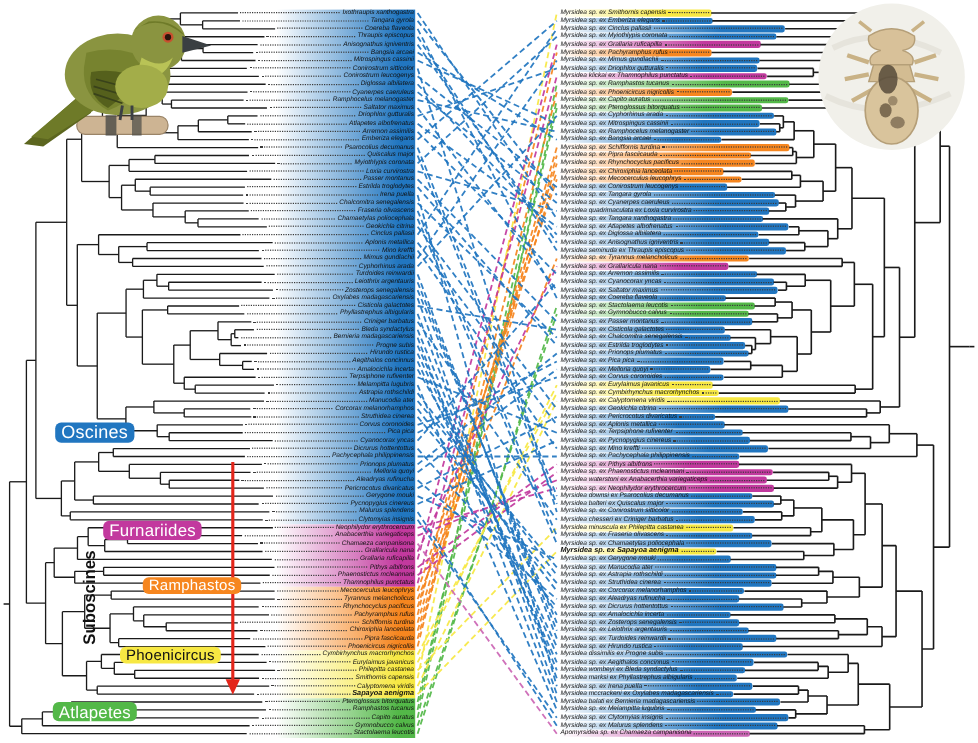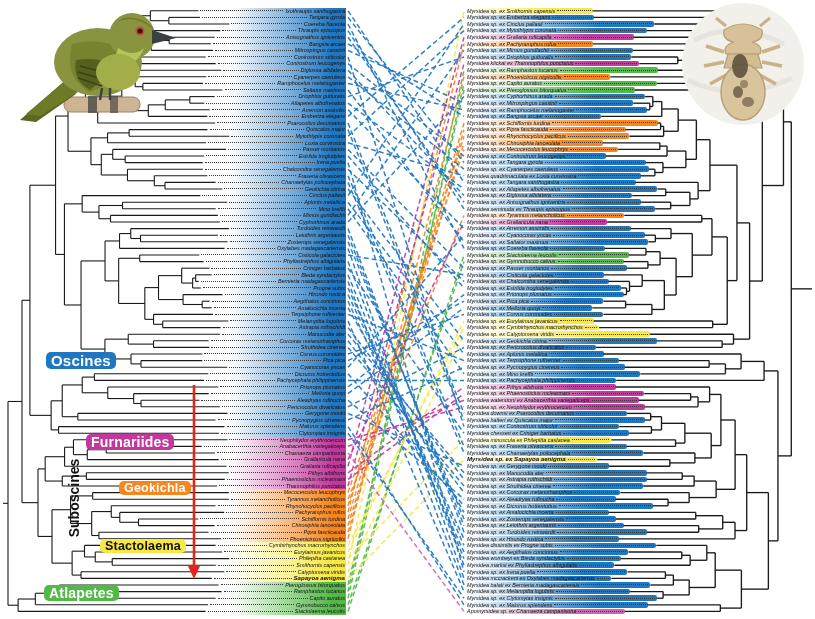--- a/index.html
+++ b/index.html
@@ -7,21 +7,21 @@
        font-family:"Liberation Sans",sans-serif;}
   .band{position:absolute;z-index:1;}
   .rrow-bar{position:absolute;z-index:1;border-radius:0 2px 2px 0;}
   svg.layer{position:absolute;left:0;top:0;z-index:2;pointer-events:none;}
   .tiprow{position:absolute;z-index:3;display:flex;align-items:center;height:6.6px;}
   .tiprow .dots{flex:1;height:0;border-top:1.1px dotted #3a3a3a;min-width:3px;}
   .tiplab{font-style:italic;font-size:5.45px;line-height:6.6px;color:#111;white-space:nowrap;}
   .tiplab.b{font-weight:bold;font-style:italic;font-size:6.1px;}
   .lrow .tiplab{margin-left:2px;}
   .rrow .tiplab{margin-right:2px;}
-  .chip{position:absolute;z-index:5;font-weight:bold;border-radius:5px;padding:0 5px;
+  .chip{position:absolute;z-index:5;font-weight:normal;border-radius:5px;padding:0 5px;
         color:#fff;letter-spacing:.2px;}
   #chip-oscines{left:46px;top:352px;font-size:15px;background:#2176C0;}
   #chip-furnariides{left:86px;top:434px;font-size:14px;background:#C2399E;}
   #chip-tyrannides{left:119px;top:481px;font-size:12.5px;background:#F6861F;}
   #chip-eurylaimides{left:100px;top:539px;font-size:12.5px;background:#F7E843;color:#111;}
   #chip-piciformes{left:44px;top:585px;font-size:14px;background:#53B848;}
   #lab-suboscines{position:absolute;z-index:5;left:28px;top:490px;width:92px;text-align:center;
         font-weight:bold;font-size:14px;color:#111;background:transparent;
         transform:rotate(-90deg);transform-origin:center;}
   .artwork{position:absolute;z-index:4;}
@@ -69,22 +69,22 @@
       <ellipse cx="69" cy="92" rx="22" ry="28" fill="#d9c49c" stroke="#b59f78" stroke-width="1.4"></ellipse>
       <ellipse cx="66" cy="66" rx="8" ry="12" fill="#4f4434" opacity=".8"></ellipse>
       <ellipse cx="64" cy="92" rx="5" ry="6" fill="#5d4f3a" opacity=".75"></ellipse>
       <ellipse cx="74" cy="102" rx="6" ry="5" fill="#5d4f3a" opacity=".6"></ellipse>
       <ellipse cx="70" cy="84" rx="4" ry="4" fill="#6b5b43" opacity=".55"></ellipse>
     </svg>
   </div>
 
   <div class="chip" id="chip-oscines">Oscines</div>
   <div class="chip" id="chip-furnariides">Furnariides</div>
-  <div class="chip" id="chip-tyrannides">Geokichla</div>
-  <div class="chip" id="chip-eurylaimides">Stactolaema</div>
+  <div class="chip" id="chip-tyrannides">Ramphastos</div>
+  <div class="chip" id="chip-eurylaimides">Phoenicircus</div>
   <div class="chip" id="chip-piciformes">Atlapetes</div>
   <div id="lab-suboscines">Suboscines</div>
 
 <svg width="815" height="619" class="layer">
       <line x1="348" y1="565.1999999999999" x2="464" y2="10.8" stroke="#F7E843" stroke-width="1.5" stroke-dasharray="5 3" opacity="0.92"></line>
       <line x1="348" y1="116.39999999999999" x2="464" y2="17.4" stroke="#2176C0" stroke-width="1.5" stroke-dasharray="5 3" opacity="0.92"></line>
       <line x1="348" y1="195.6" x2="464" y2="24" stroke="#2176C0" stroke-width="1.5" stroke-dasharray="5 3" opacity="0.92"></line>
       <line x1="348" y1="136.2" x2="464" y2="30.599999999999998" stroke="#2176C0" stroke-width="1.5" stroke-dasharray="5 3" opacity="0.92"></line>
       <line x1="348" y1="466.2" x2="464" y2="37.199999999999996" stroke="#C2399E" stroke-width="1.5" stroke-dasharray="5 3" opacity="0.92"></line>
       <line x1="348" y1="512.4" x2="464" y2="43.8" stroke="#F6861F" stroke-width="1.5" stroke-dasharray="5 3" opacity="0.92"></line>

